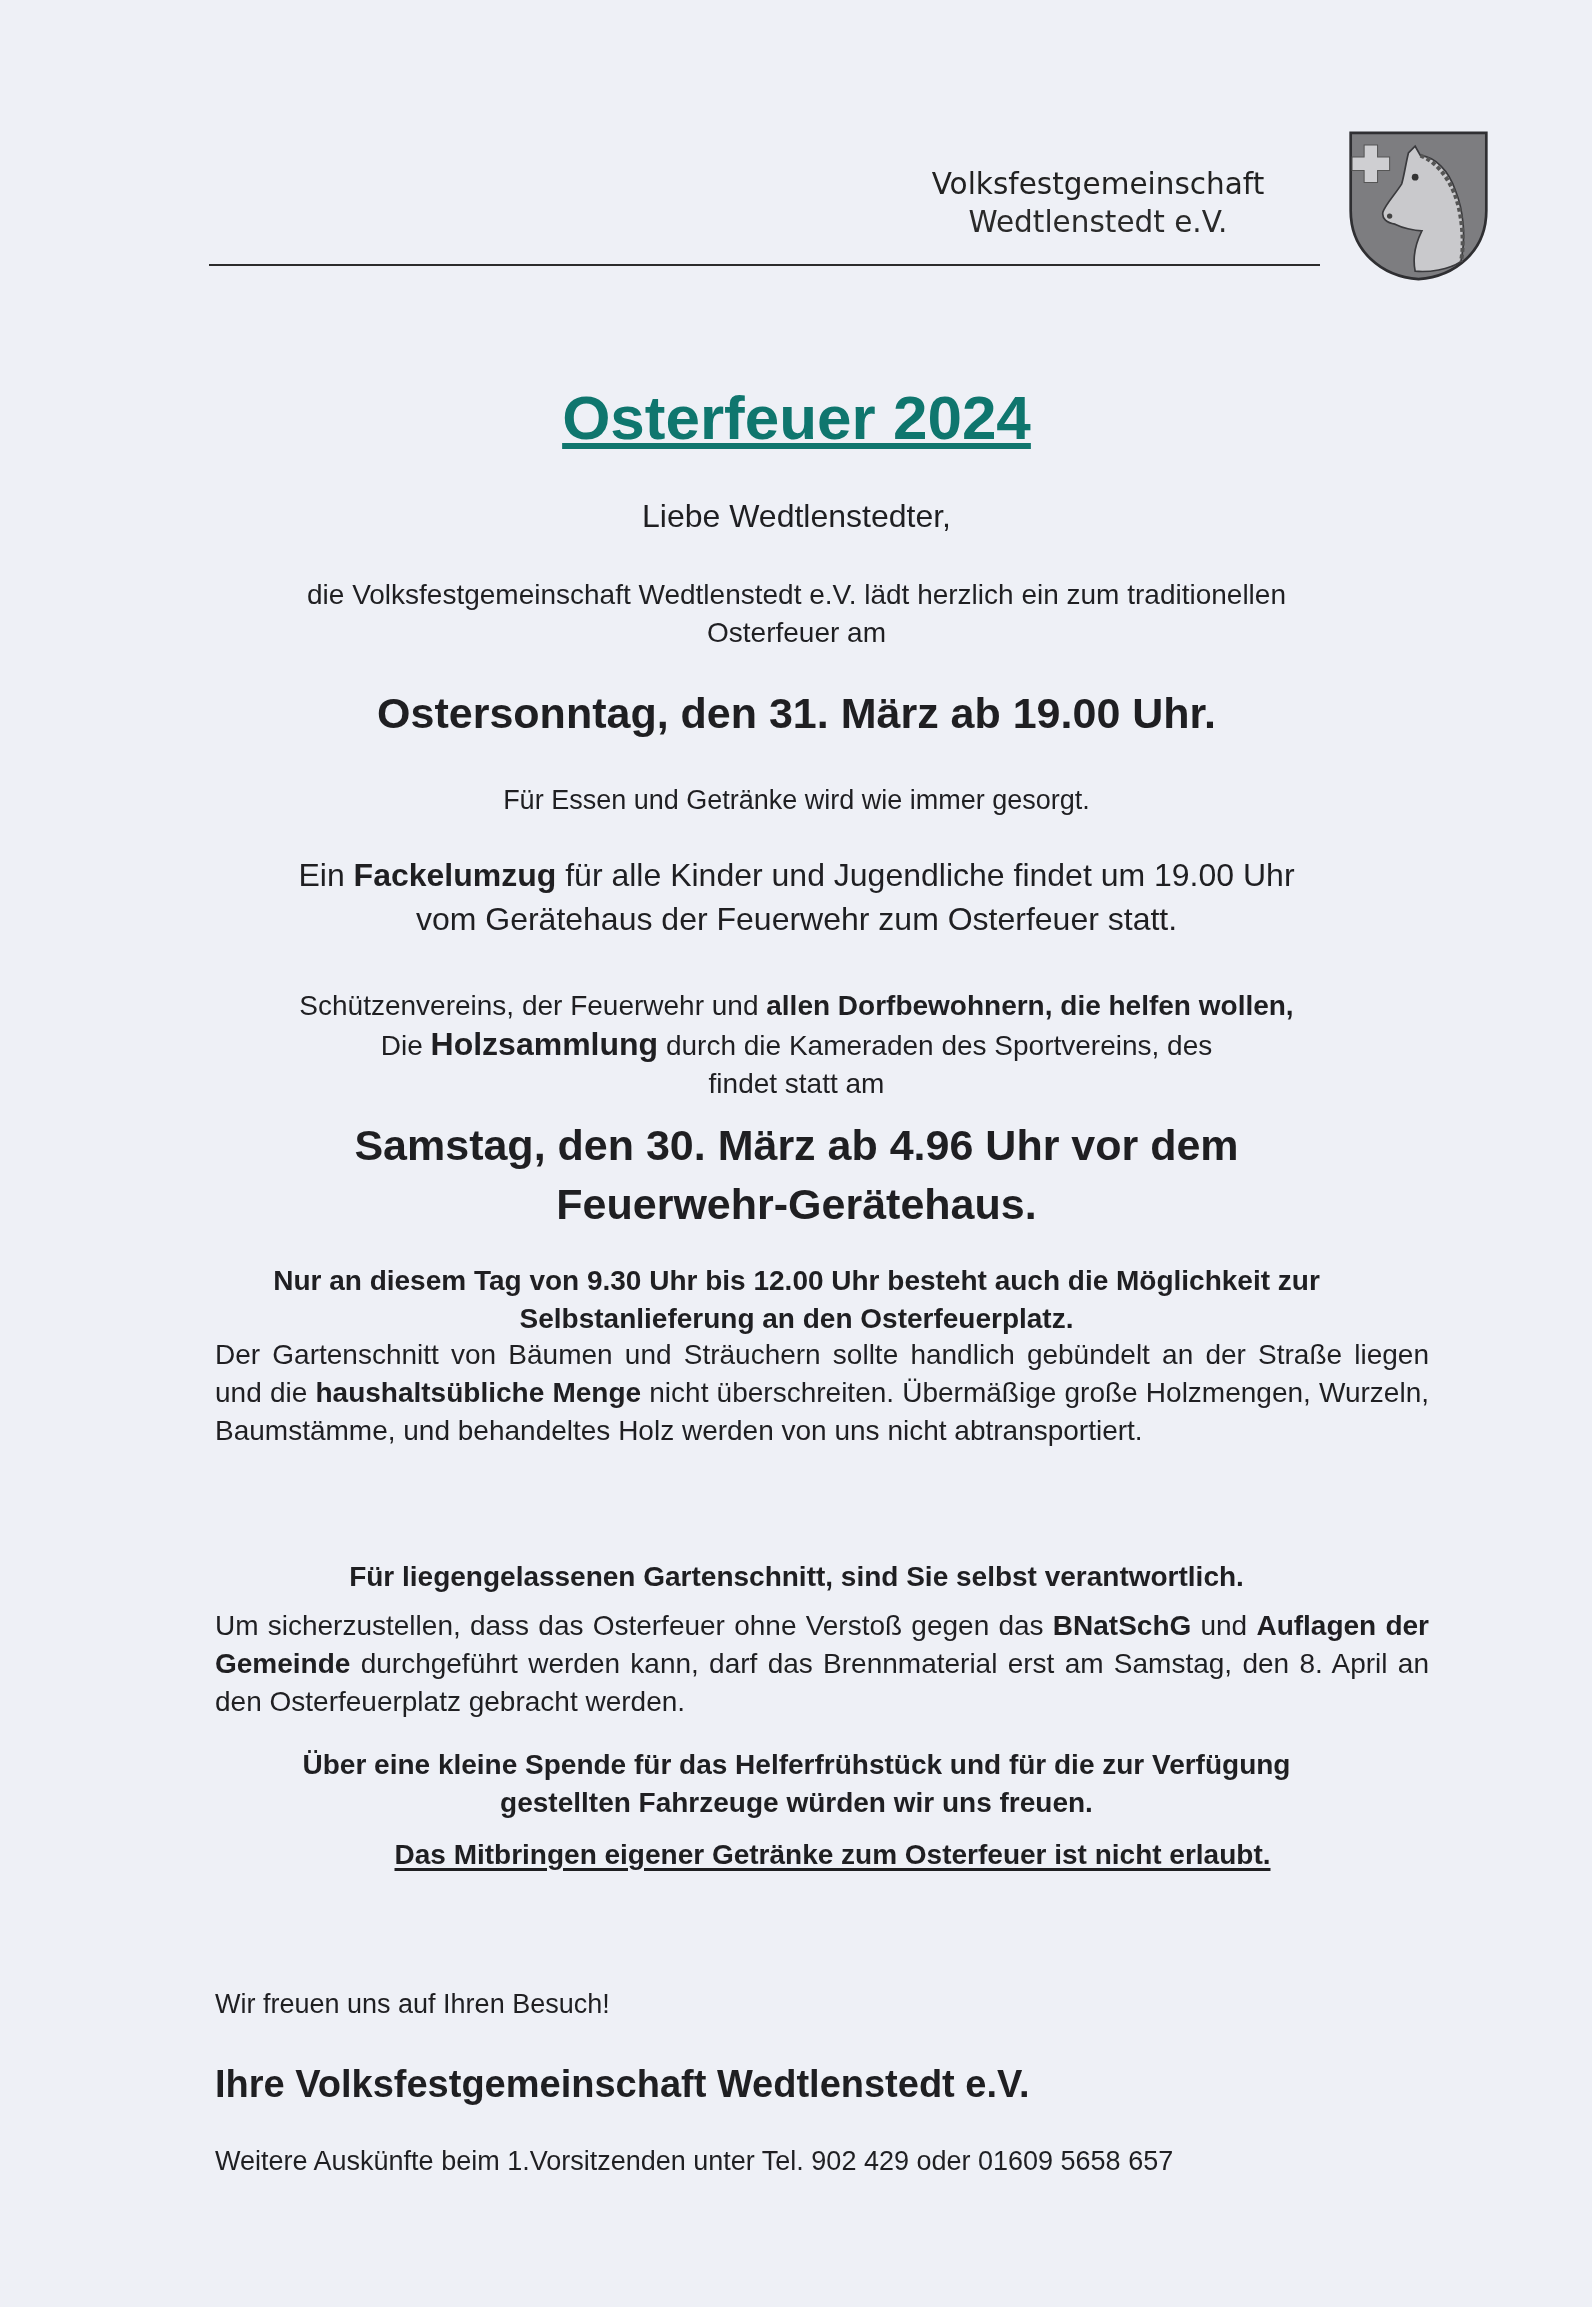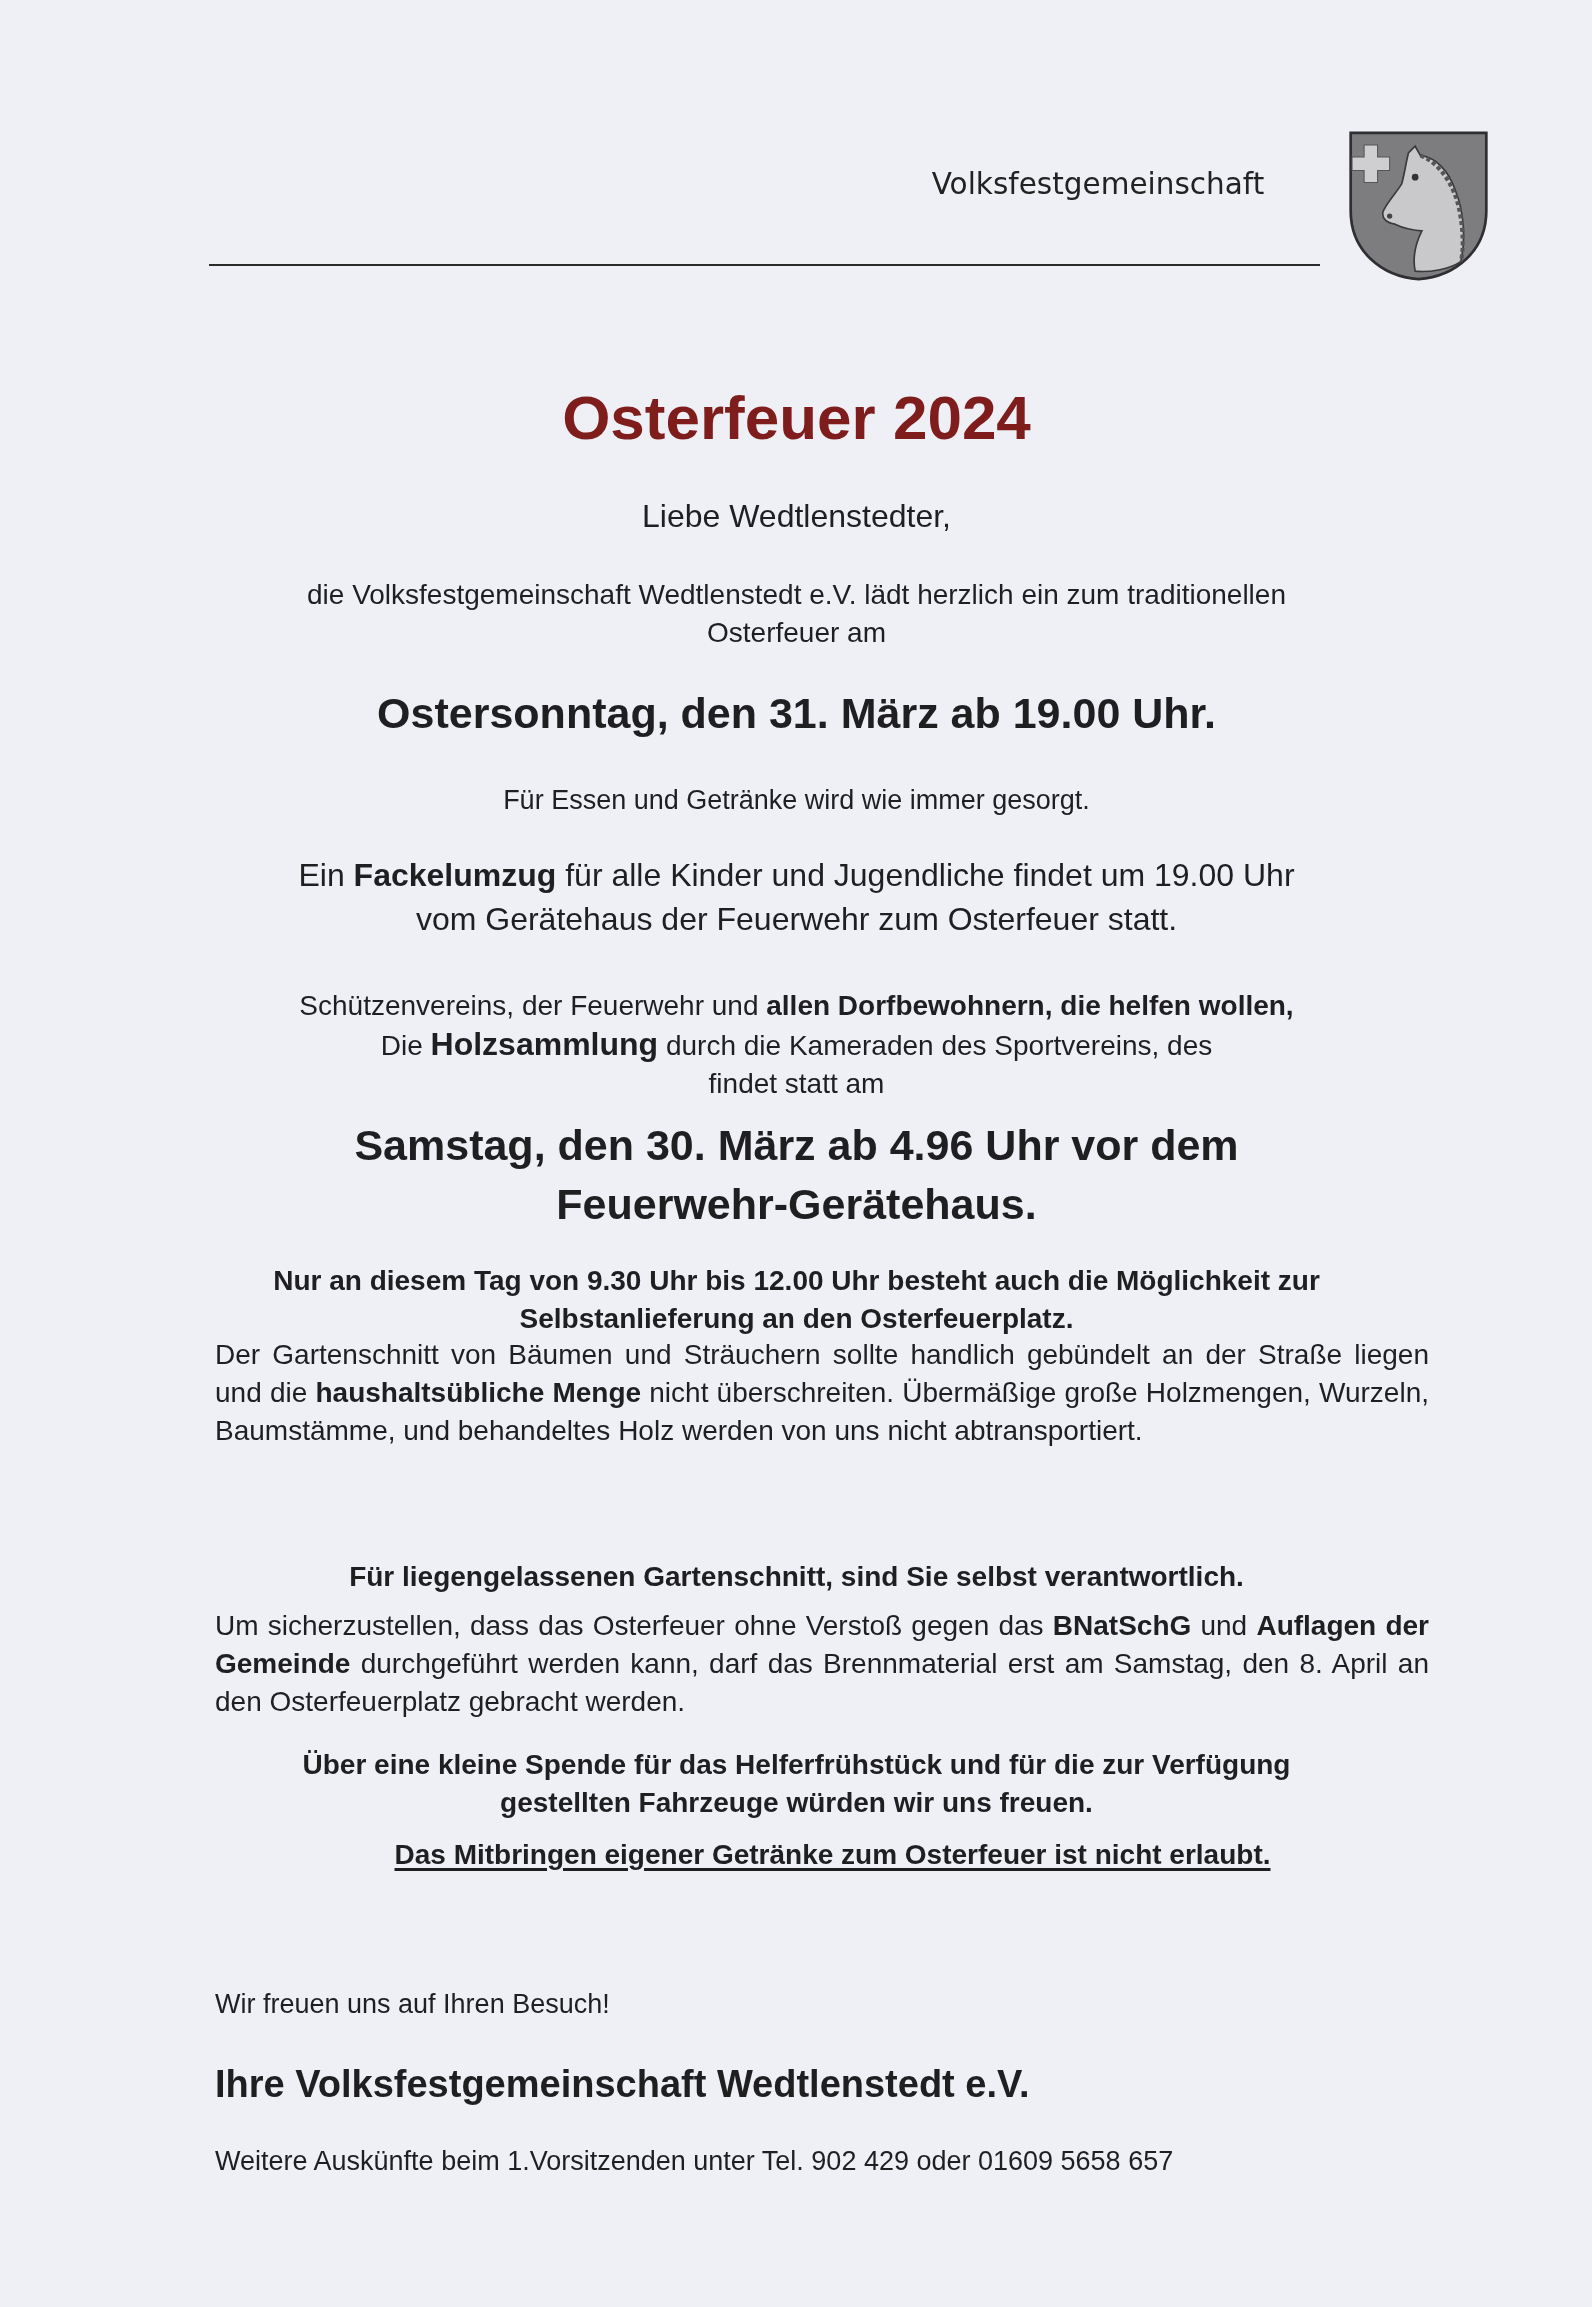--- a/index.html
+++ b/index.html
@@ -17,21 +17,21 @@
     position: absolute; left: 880px; top: 165px; width: 436px; text-align: center;
     font-family: "DejaVu Sans", sans-serif;
   }
   .header-org .name { font-size: 29.5px; font-weight: normal; line-height: 38px; color: #222; }
   .header-org .loc { font-size: 29.5px; line-height: 38px; color: #2a2a2a; }
   .header-rule {
     position: absolute; left: 209px; top: 264px; width: 1111px; height: 2px; background: #2b2b2b;
   }
   .crest { position: absolute; left: 1348px; top: 130px; width: 141px; height: 152px; }
 
-  .title { top: 381px; font-size: 62px; font-weight: bold; line-height: 74px; color: #7f1d1d; }
+  .title { top: 381px; font-size: 62px; font-weight: bold; line-height: 74px; color: #0f766e; text-decoration: underline; }
   .greeting { top: 496px; font-size: 32px; font-weight: normal; line-height: 40px; }
   .p-intro { top: 576px; font-size: 28px; line-height: 38px; }
   .date-main { top: 685px; font-size: 43px; font-weight: bold; line-height: 56px; }
   .p-food { top: 782px; font-size: 27px; line-height: 36px; }
   .p-torch { top: 853px; font-size: 32px; line-height: 44px; }
   .p-wood { top: 987px; font-size: 28px; line-height: 38px; }
   .date-wood { top: 1116px; font-size: 43px; font-weight: bold; line-height: 59px; }
   .p-self { top: 1262px; font-size: 28px; font-weight: bold; line-height: 38px; }
 
   .justify-block {
@@ -47,20 +47,21 @@
   .closing { position: absolute; left: 215px; top: 1986px; font-size: 27px; line-height: 36px; }
   .signature { position: absolute; left: 215px; top: 2061px; font-size: 38px; font-weight: bold; line-height: 47px; }
   .contact { position: absolute; left: 215px; top: 2143px; font-size: 27px; line-height: 36px; }
   b { font-weight: bold; }
 </style>
 </head>
 <body>
 
 <div class="header-org">
   <div class="name">Volksfestgemeinschaft</div>
+  <div class="loc">Wedtlenstedt e.V.</div>
 </div>
 <div class="header-rule"></div>
 
 <svg class="crest" viewBox="0 0 210 226" xmlns="http://www.w3.org/2000/svg">
   <path d="M4 4 H206 V120 C206 180 160 218 105 222 C50 218 4 180 4 120 Z" fill="#7d7d80" stroke="#2f2f32" stroke-width="4"></path>
   <path d="M24 22 h20 v18 h18 v20 h-18 v18 h-20 v-18 h-18 v-20 h18 z" fill="#cfcfd2" stroke="#555" stroke-width="1.5"></path>
   <path d="M90 34 L100 24 L108 38 C130 40 150 60 160 90 C172 120 176 160 168 196 C150 208 120 212 100 210 C96 190 100 170 110 150 C98 150 80 145 70 140 C58 138 50 132 52 122 C56 110 70 96 80 80 C84 66 86 50 90 34 Z" fill="#c9c9cc" stroke="#3a3a3d" stroke-width="2.5"></path>
   <path d="M108 38 C135 48 158 80 166 120 C172 150 172 180 168 196" fill="none" stroke="#555" stroke-width="6" stroke-dasharray="6 4"></path>
   <circle cx="100" cy="70" r="5" fill="#333"></circle>
   <circle cx="62" cy="128" r="4" fill="#444"></circle>

